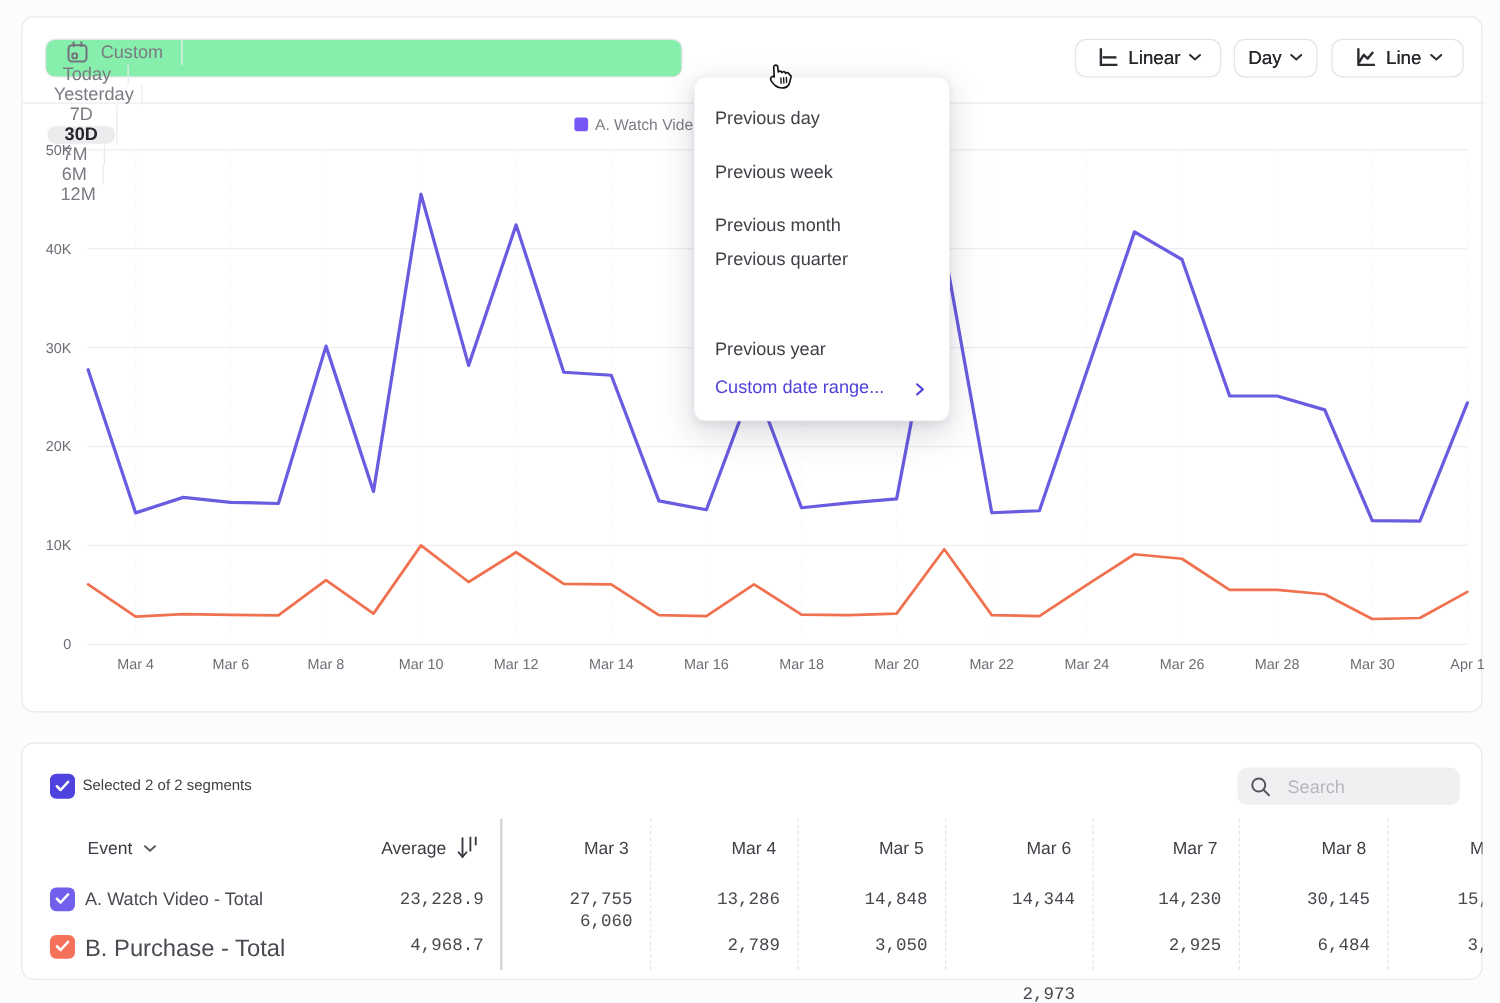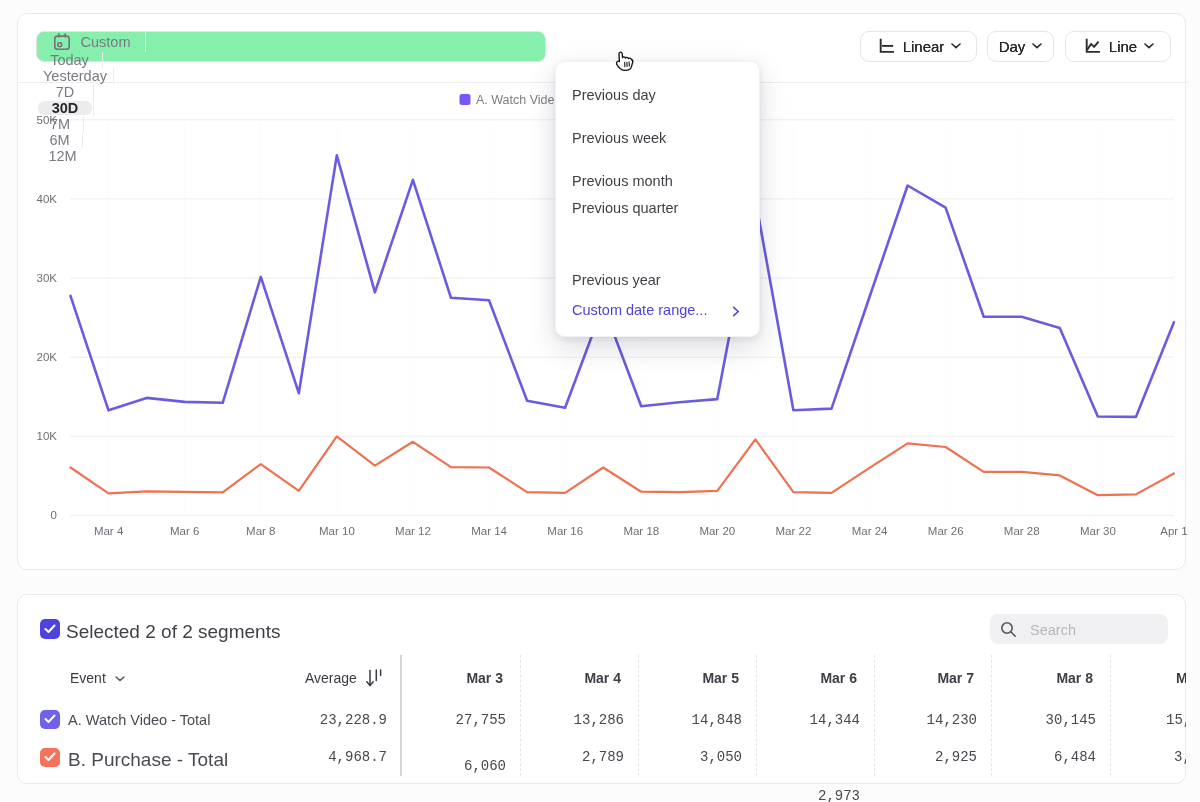--- a/index.html
+++ b/index.html
@@ -14,21 +14,21 @@
   .seg .sel .bg { position:absolute; left:1px; top:1px; right:1px; bottom:1px; background:#ececee; border-radius:6px; z-index:0; }
   .seg .sel span { position:relative; z-index:1; }
   .btn { position:absolute; top:17.5px; height:31.5px; background:#fff; border:1px solid #e5e5e9; border-radius:9px; display:flex; align-items:center; justify-content:center; color:#26262b; font-size:15px; gap:7px; text-shadow:0 0 0.5px #26262b; }
   .cmp { position:absolute; left:534px; top:17.5px; width:142px; height:31.5px; background:#dcd7f6; border-radius:8px; box-shadow:0 0 0 4px #e8e4f9; display:flex; align-items:center; justify-content:center; color:#4e42d9; font-weight:700; font-size:15px; }
   
   .menu { position:absolute; left:555px; top:61px; width:205px; height:276px; background:#fff; border-radius:9px; box-shadow:0 2px 6px rgba(30,30,60,.08), 0 10px 28px rgba(30,30,60,.16); border:1px solid #f2f2f5; z-index:5; }
   .menu .it { position:absolute; left:16px; font-size:14.5px; color:#3f3f46; white-space:nowrap; }
   
   .chk { position:absolute; width:19.5px; height:19.5px; border-radius:5px; display:flex; align-items:center; justify-content:center; }
   .mono { font-family:"Liberation Mono", monospace; font-size:14px; color:#47474e; position:absolute; white-space:nowrap; }
-  .hdr { position:absolute; font-size:14px; color:#3e3e46; font-weight:700; white-space:nowrap; }
+  .hdr { position:absolute; font-size:14px; color:#3e3e46; font-weight:400; white-space:nowrap; }
   .vline { position:absolute; top:655px; height:121px; width:0; border-left:1px dashed #e6e6ea; }
 </style>
 </head>
 <body>
 
   <div class="card" style="left:17px; top:13px; width:1169px; height:557px;"></div>
 
   <div class="card" style="left:17px; top:594px; width:1169px; height:190px;"></div>
 
   <svg class="abs" width="1200" height="802" viewBox="0 0 1200 802" style="left:0;top:0;" xmlns="http://www.w3.org/2000/svg">
@@ -164,21 +164,21 @@
       <line x1="14.9" y1="12.2" x2="15.1" y2="16.4"></line>
       <line x1="17.1" y1="11.9" x2="17.3" y2="15.9"></line>
     </g>
   </svg>
 
   <div class="chk" style="left:40px; top:619px; background:#4f43df;">
     <svg width="12" height="10" viewBox="0 0 12 10" fill="none" stroke="#fff" stroke-width="2" stroke-linecap="round" stroke-linejoin="round">
       <path d="M1.5 5 L4.5 8 L10.5 1.5"></path>
     </svg>
   </div>
-  <div class="abs" style="left:66px; top:621px; font-size:19px; color:#3f3f46;">Selected 2 of 2 segments</div>
+  <div class="abs" style="left:66px; top:621px; font-size:12px; color:#3f3f46;">Selected 2 of 2 segments</div>
 
   <div class="abs" style="left:990px; top:614px; width:178px; height:30px; background:#f0f0f3; border-radius:8px;"></div>
   <svg class="abs" style="left:999px; top:620px;" width="19" height="19" viewBox="0 0 19 19" fill="none" stroke="#55555c" stroke-width="1.6" stroke-linecap="round">
     <circle cx="8" cy="8" r="5.2"></circle>
     <line x1="12" y1="12" x2="16.2" y2="16.2"></line>
   </svg>
   <div class="abs" style="left:1030px; top:622px; font-size:14.5px; color:#b6b6bd;">Search</div>
 
   <div class="hdr" style="left:70px; top:670px; font-weight:400; color:#3a3a42;">Event</div>
   <svg class="abs" style="left:115px; top:676px;" width="10" height="6" viewBox="0 0 10 6" fill="none" stroke="#55555c" stroke-width="1.5" stroke-linecap="round">
@@ -225,18 +225,18 @@
   <div class="mono" style="right:223px; top:712px;">14,230</div>
   <div class="mono" style="right:104px; top:712px;">30,145</div>
 
   <div class="chk" style="left:40px; top:747.5px; background:#f5715a;">
     <svg width="12" height="10" viewBox="0 0 12 10" fill="none" stroke="#fff" stroke-width="2" stroke-linecap="round" stroke-linejoin="round">
       <path d="M1.5 5 L4.5 8 L10.5 1.5"></path>
     </svg>
   </div>
   <div class="abs" style="left:68px; top:748.5px; font-size:19px; color:#4a4a52;">B. Purchase - Total</div>
   <div class="mono" style="right:813px; top:748.5px;">4,968.7</div>
-  <div class="mono" style="right:694px; top:758px;">6,060</div>
+  <div class="mono" style="right:694px; top:730px;">6,060</div>
   <div class="mono" style="right:576px; top:748.5px;">2,789</div>
   <div class="mono" style="right:458px; top:748.5px;">3,050</div>
   <div class="mono" style="right:340px; top:748.5px;margin-top:39px;">2,973</div>
   <div class="mono" style="right:223px; top:748.5px;">2,925</div>
   <div class="mono" style="right:104px; top:748.5px;">6,484</div>
 
 </body></html>

